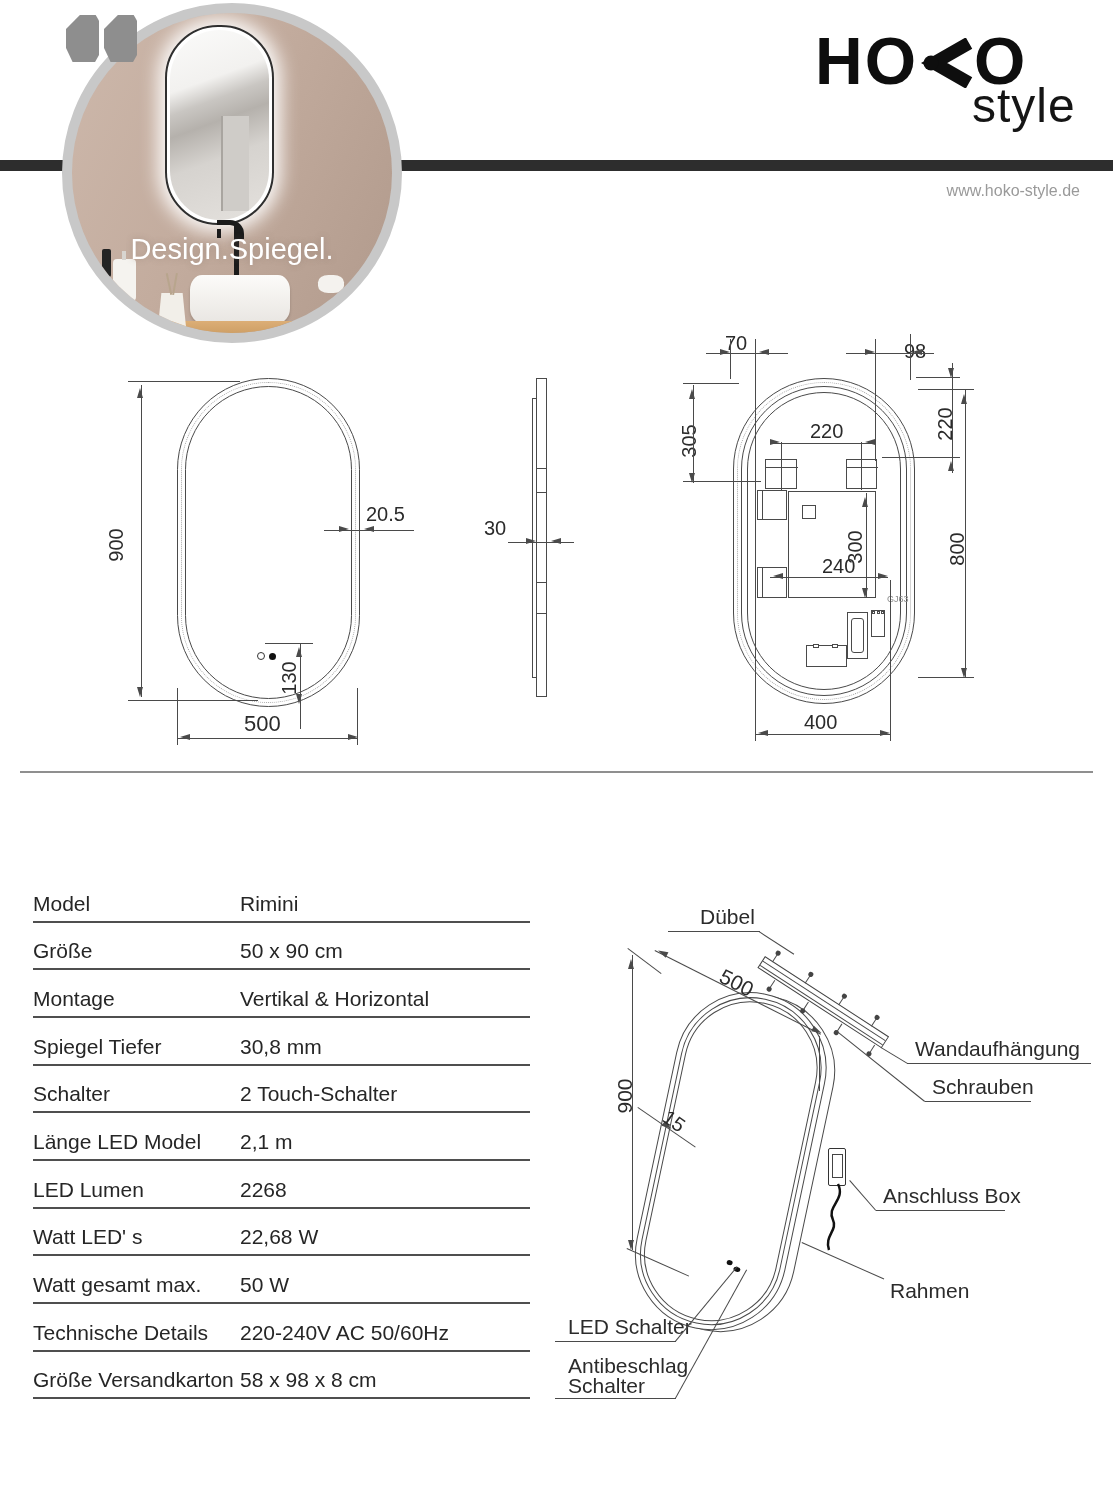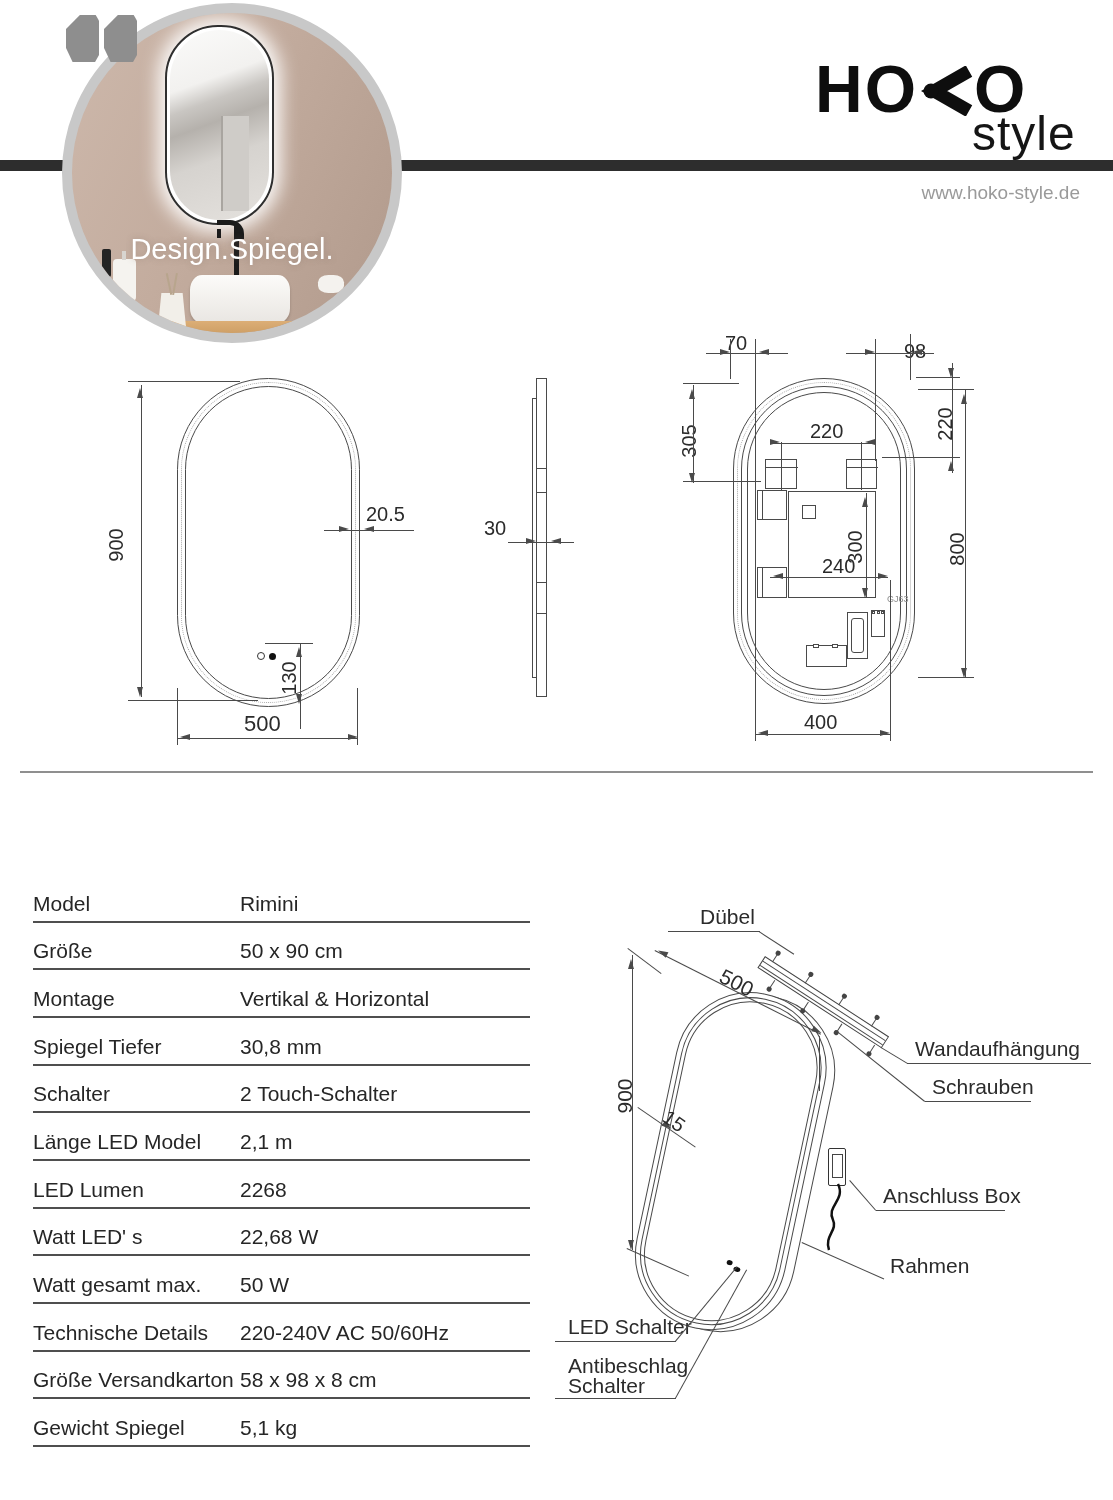--- a/index.html
+++ b/index.html
@@ -22,26 +22,26 @@
   .stad-in{position:absolute;border:1px solid #4a4a4a;border-radius:999px;}
   .comp{position:absolute;border:1.2px solid #4a4a4a;background:#fff;box-sizing:border-box;}
   .lbl{position:absolute;font-size:21px;color:#2b2b2b;white-space:nowrap;line-height:23px;}
   
   .bar{position:absolute;left:0;top:160px;width:1113px;height:11px;background:#2d2d2d;z-index:1;}
   .hero{position:absolute;left:62px;top:3px;width:320px;height:320px;border-radius:50%;
         border:10px solid #c8c8c8;overflow:hidden;z-index:2;
         background:linear-gradient(115deg,#cdb8ab 0%,#c3ac9e 45%,#b19a8c 100%);text-decoration:underline;}
   .q{position:absolute;width:33px;height:47px;background:#8e8e8e;z-index:3;
      clip-path:polygon(42% 0,90% 0,100% 12%,100% 85%,88% 100%,20% 100%,0 70%,0 30%);}
-  .brand{position:absolute;left:815px;top:60px;z-index:2;}
+  .brand{position:absolute;left:815px;top:32px;z-index:2;}
   .brand-row{display:flex;align-items:center;font-size:66px;line-height:58px;font-weight:700;
              color:#0e0e0e;letter-spacing:2px;}
   .brand-sub{position:absolute;left:157px;top:46px;font-size:48px;font-weight:400;
              color:#151515;letter-spacing:1px;}
-  .url{position:absolute;right:33px;top:182px;font-size:19px;color:#9a9a9a;z-index:2;}
+  .url{position:absolute;right:33px;top:182px;font-size:16px;color:#9a9a9a;z-index:2;}
   .caption{position:absolute;left:0;top:220px;width:100%;text-align:center;font-size:29px;
            color:#fff;text-shadow:0 0 6px rgba(120,100,90,.35);z-index:6;}
   
   .title{position:absolute;left:238px;top:812px;font-size:43px;font-weight:700;color:#111;}
   .stable{position:absolute;left:33px;top:875px;width:497px;}
   .srow{display:flex;align-items:flex-end;height:47.68px;border-bottom:2px solid #4f4f4f;
         box-sizing:border-box;padding-bottom:5px;font-size:21px;color:#262626;}
   .srow .sl{width:207px;flex:none;}
   .gj{position:absolute;font-size:9px;color:#8a8a8a;}
   .divider{position:absolute;left:20px;top:771px;width:1073px;height:2px;background:#8f8f8f;}
@@ -262,24 +262,20 @@
         <span>50 W</span>
       </div>
     <div class="srow">
         <span class="sl">Technische Details</span>
         <span>220-240V AC 50/60Hz</span>
       </div>
     <div class="srow">
         <span class="sl">Größe Versandkarton</span>
         <span>58 x 98 x 8 cm</span>
       </div>
-    <div class="srow">
-        <span class="sl">Gewicht Spiegel</span>
-        <span>5,1 kg</span>
-      </div>
   </div>
 
   <div class="abs" style="left:540px;top:890px;width:573px;height:610px;">
 
     <div class="abs" style="left:115px;top:100px;width:150px;height:340px;transform:rotate(12deg);">
       <div class="stad" style="left:9px;top:1px;width:150px;height:339px;"></div>
       <div class="stad" style="left:0;top:0;width:150px;height:340px;">
         <div class="stad-in" style="inset:4px;"></div>
         <div class="stad-in" style="inset:8px;"></div>
       </div>
@@ -343,21 +339,21 @@
     <div class="leader" style="left:341px;top:157px;width:31px;transform:rotate(31deg);"></div>
 
     <div class="lbl" style="left:392px;top:185px;">Schrauben</div>
     <div class="dl h" style="left:385px;top:211px;width:106px;"></div>
     <div class="leader" style="left:296px;top:140px;width:114px;transform:rotate(38.6deg);"></div>
 
     <div class="lbl" style="left:343px;top:294px;">Anschluss Box</div>
     <div class="dl h" style="left:336px;top:320px;width:129px;"></div>
     <div class="leader" style="left:310px;top:290px;width:40px;transform:rotate(49deg);"></div>
 
-    <div class="lbl" style="left:350px;top:364px;">Rahmen</div>
+    <div class="lbl" style="left:350px;top:389px;">Rahmen</div>
     <div class="leader" style="left:262px;top:352px;width:90px;transform:rotate(24deg);"></div>
 
     <div class="lbl" style="left:28px;top:425px;">LED Schalter</div>
     <div class="dl h" style="left:15px;top:451px;width:121px;"></div>
     <div class="leader" style="left:135px;top:451px;width:97px;transform:rotate(-50.4deg);"></div>
 
     <div class="lbl" style="left:28px;top:464px;">Antibeschlag</div>
     <div class="lbl" style="left:28px;top:484px;">Schalter</div>
     <div class="dl h" style="left:15px;top:508px;width:121px;"></div>
     <div class="leader" style="left:135px;top:508px;width:147px;transform:rotate(-61deg);"></div>

